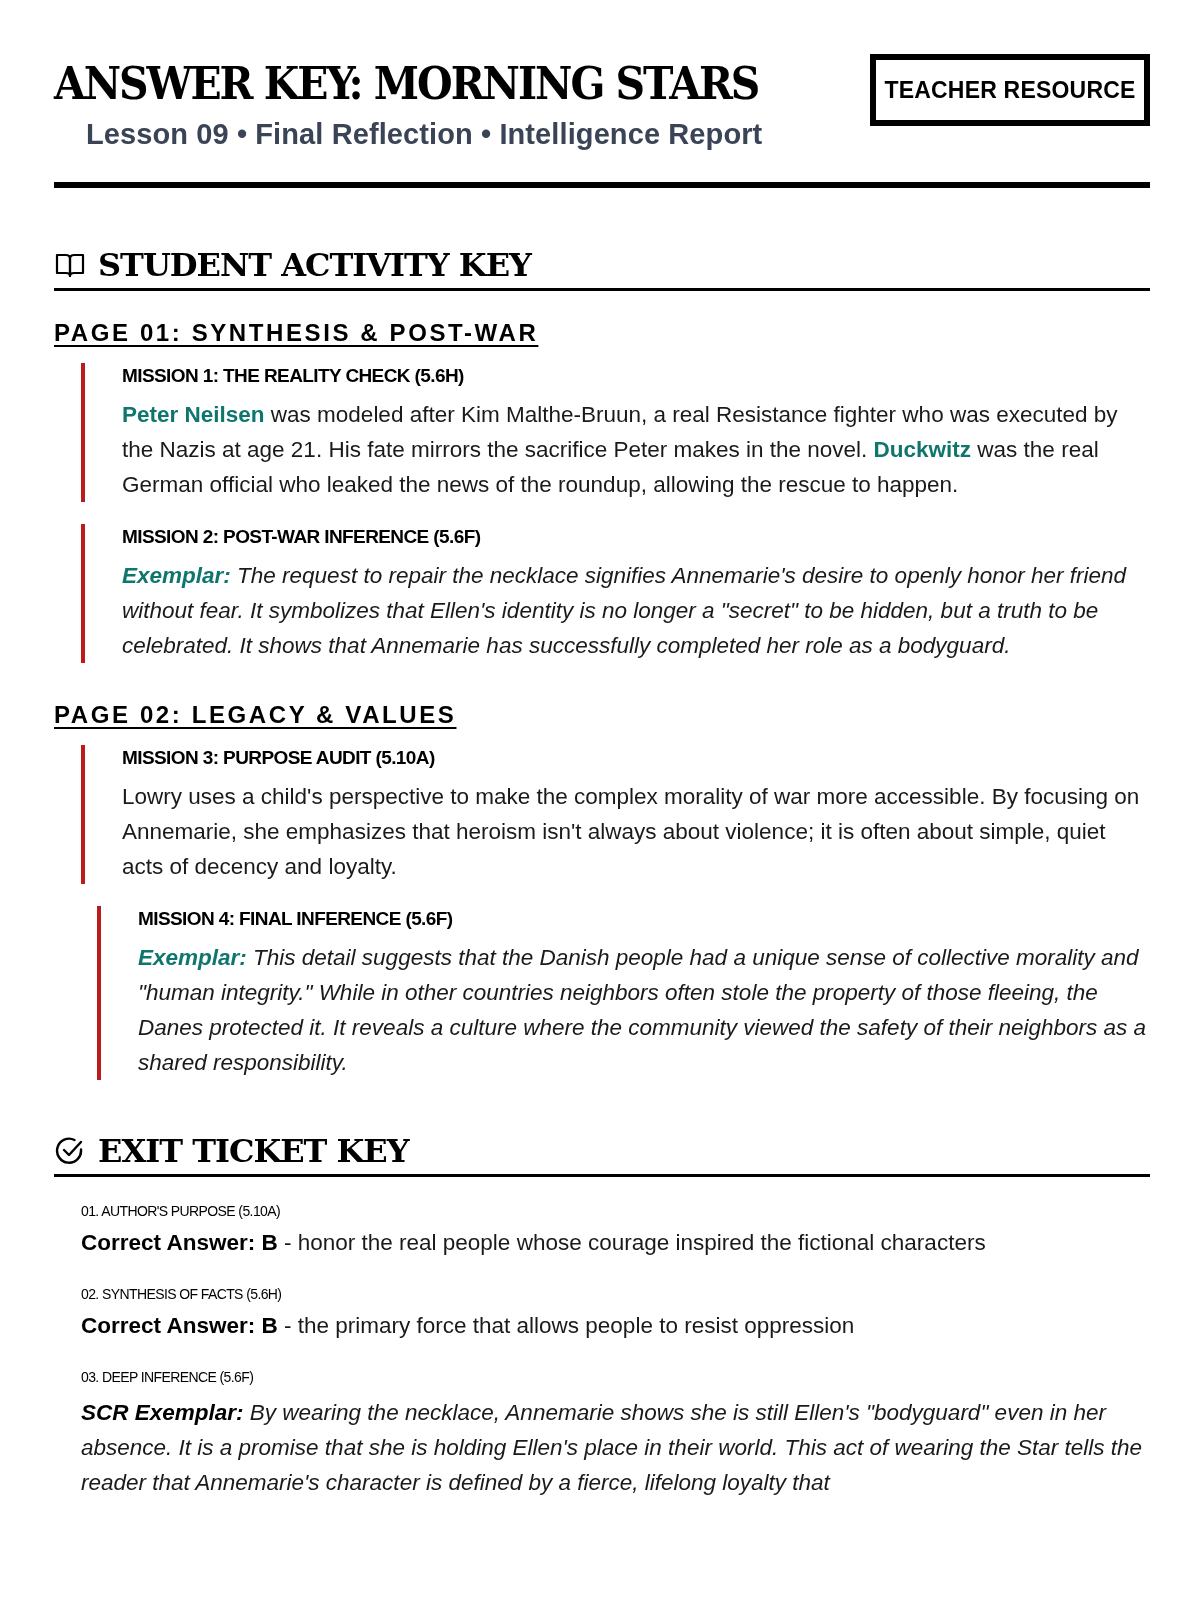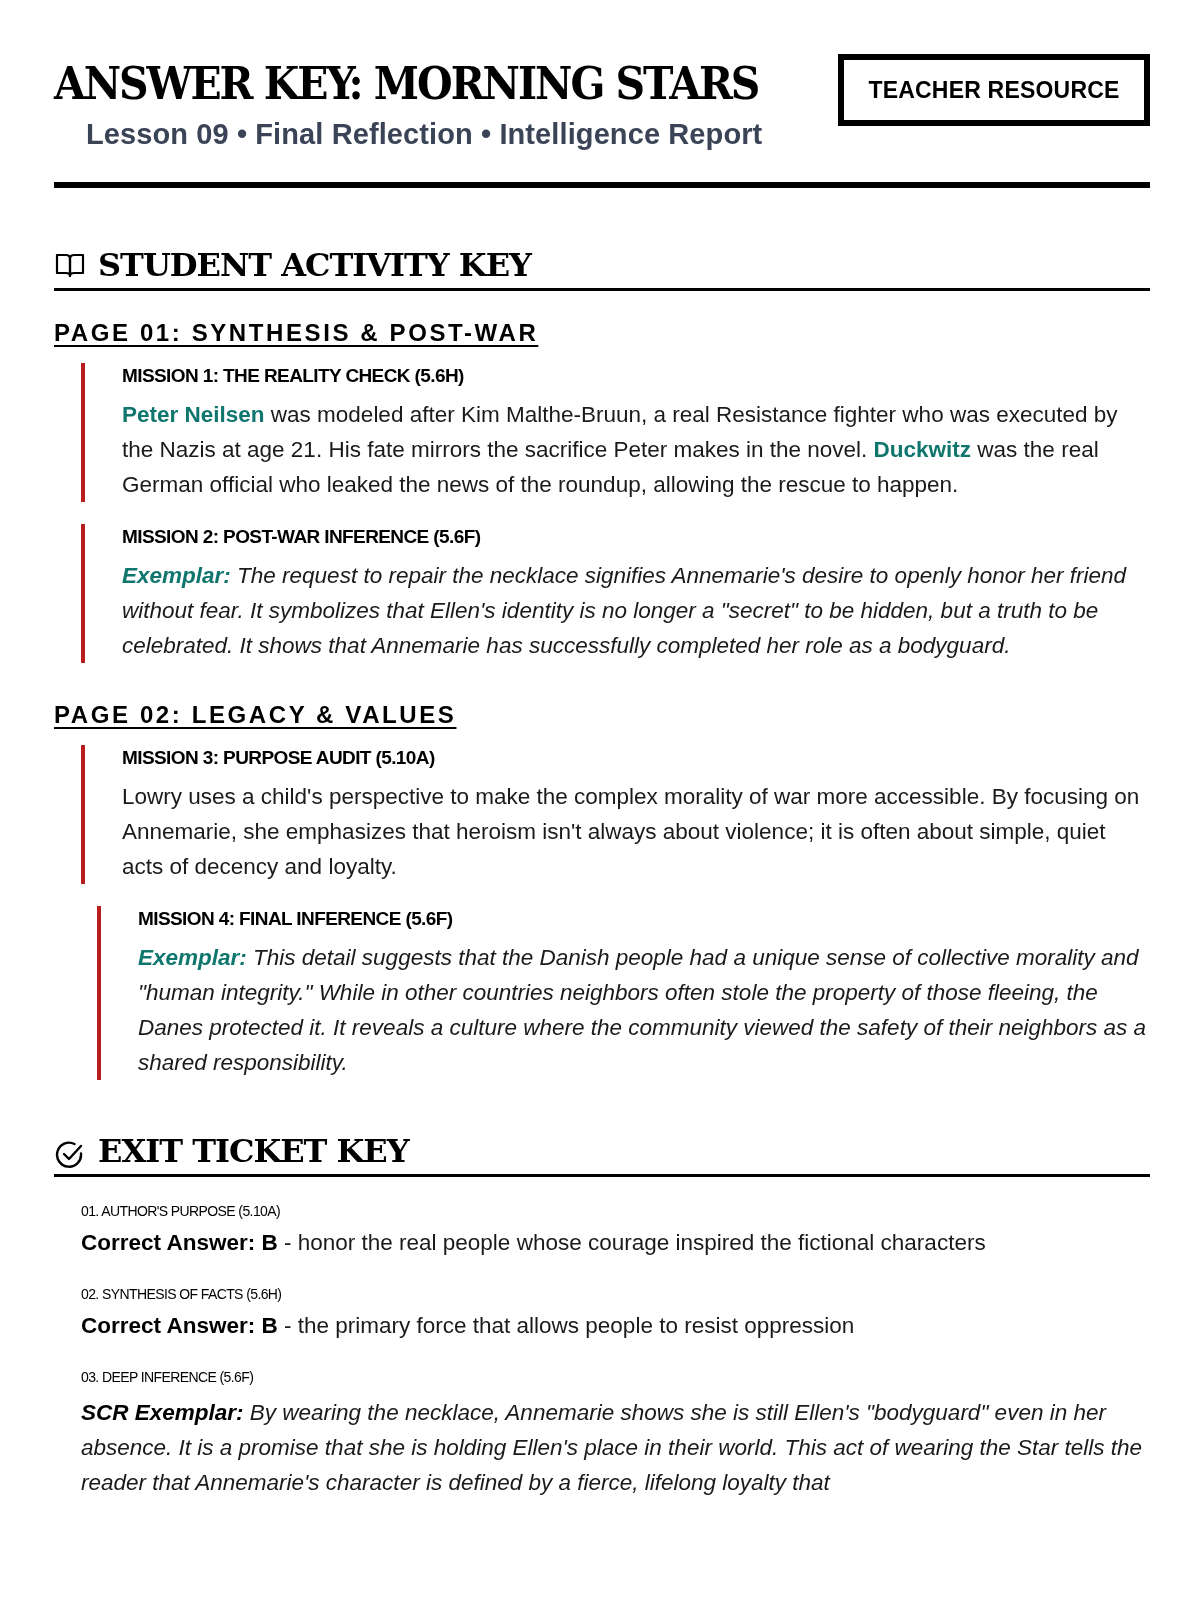--- a/index.html
+++ b/index.html
@@ -14,37 +14,37 @@
       font-weight: bold; font-size: 44px; letter-spacing: -2.2px;
       line-height: 1; position: absolute; top: 10px; left: 0; color: #000;
       transform: scaleX(0.93); transform-origin: left center;
     }
     .subtitle {
       position: absolute; top: 66px; left: 0;
       font-size: 29px; font-weight: bold; color: #3a4456; letter-spacing: 0.1px; margin-left: 32px;
     }
     .resource-badge {
       position: absolute; right: 0; top: 2px;
-      width: 312px; height: 72px; border: 6px solid #000000;
+      width: 280px; height: 72px; border: 6px solid #000000;
       display: flex; align-items: center; justify-content: center;
       font-size: 23px; font-weight: bold; color: #000; letter-spacing: 0.2px;
     }
 
     
     .section-head {
       display: flex; align-items: center; gap: 12px;
       border-bottom: 3px solid #000000; padding-bottom: 4px;
     }
     .section-head .icon { width: 32px; height: 30px; display: flex; align-items: center; justify-content: center; }
     .section-head .label {
       font-family: "DejaVu Serif", "Liberation Serif", serif;
       font-weight: bold; font-size: 32px; letter-spacing: -1px; color: #000;
     }
     .sa-head { margin-top: 58px; }
-    .et-head { margin-top: 52px; align-items: flex-end; }
+    .et-head { margin-top: 52px; }
 
     .page-label {
       font-size: 24px; font-weight: bold; letter-spacing: 2.6px;
       text-decoration: underline; text-underline-offset: 4px; text-decoration-thickness: 2px;
       color: #000; margin-top: 28px; display: inline-block;
     }
 
     .mission {
       border-left: 4px solid #b91c1c;
       margin-left: 27px; padding-left: 37px;

